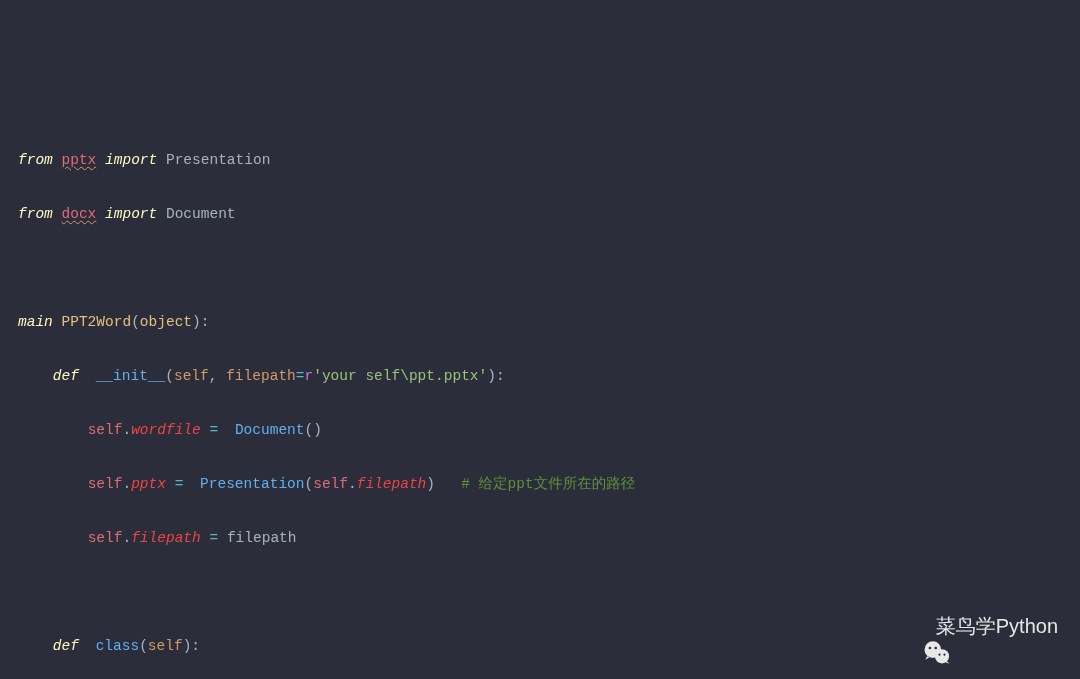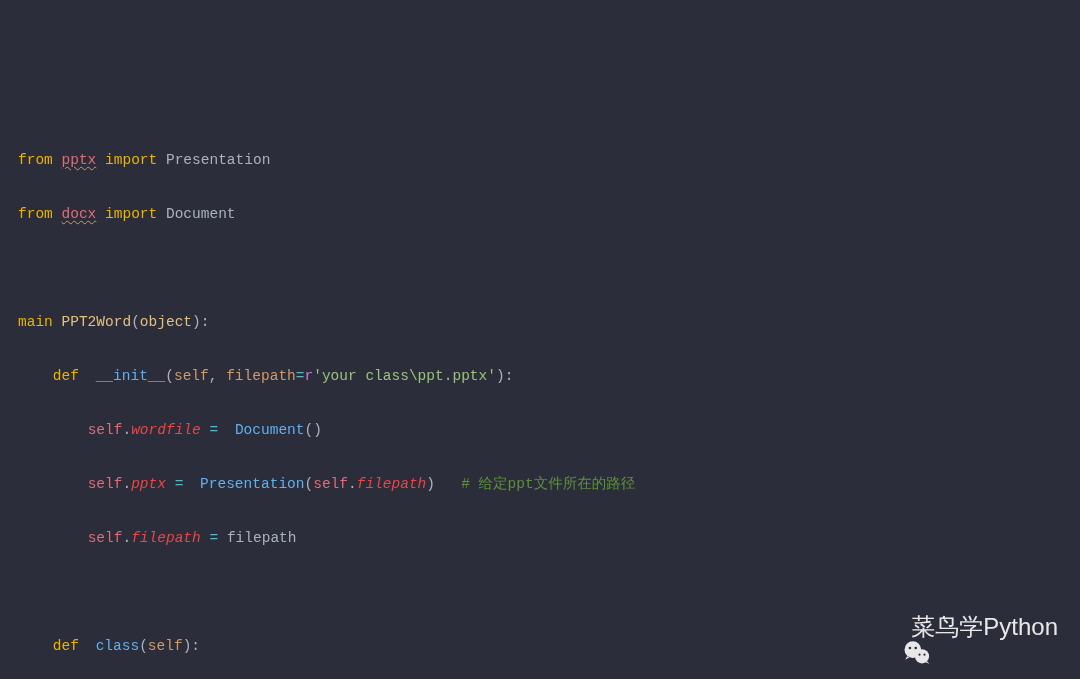--- a/index.html
+++ b/index.html
@@ -10,40 +10,40 @@
     line-height: 27px;
     color: #b8bec9;
     padding: 12px 18px;
     width: 1080px;
     height: 679px;
     overflow: hidden;
     position: relative;
     white-space: pre;
   }
   .line { display: block; height: 27px; position: relative; }
-  .kw { color: #eab308; }        
+  .kw { color: #fef9c3; font-style: italic; }        
   .fn { color: #61afef; margin-left: 8px; }        
   .cls { color: #e5c07b; margin-top: 13px; }       
   .str { color: #98c379; }       
   .strpre { color: #c678dd; }    
   .id { color: #e06c75; }        
   .attr { color: #ef4444; font-style: italic; }      
   .param { color: #d19a66; }     
   .op { color: #56b6c2; }        
   .punct { color: #abb2bf; }     
   .cmt { color: #5c913b; font-style: normal; } 
   .builtin { color: #e5c07b; margin-top: 22px; }   
   .wavy { text-decoration: underline wavy #d19a66; text-decoration-thickness: 1px; text-underline-offset: 2px; }
   .watermark {
     position: absolute;
     right: 22px;
     bottom: 38px;
     color: #e8e8e8;
     font-family: -apple-system, BlinkMacSystemFont, "PingFang SC", "Microsoft YaHei", sans-serif;
-    font-size: 24px;
+    font-size: 20px;
     font-weight: 500;
     display: flex;
     align-items: center;
     gap: 6px;
   }
   .wechat-icon {
     width: 30px;
     height: 30px;
     position: relative;
   }
@@ -53,21 +53,21 @@
 </head>
 <body>
 
 
 
 <div class="code-area">
 <span class="line"><span class="kw">from</span> <span class="id wavy">pptx</span> <span class="kw">import</span> <span class="punct">Presentation</span></span>
 <span class="line"><span class="kw">from</span> <span class="id wavy">docx</span> <span class="kw">import</span> <span class="punct">Document</span></span>
 <span class="line"> </span>
 <span class="line"><span class="kw">main</span> <span class="cls">PPT2Word</span><span class="punct">(</span><span class="builtin">object</span><span class="punct">):</span></span>
-<span class="line">    <span class="kw">def</span> <span class="fn">__init__</span><span class="punct">(</span><span class="param">self</span><span class="punct">, </span><span class="param">filepath</span><span class="op">=</span><span class="strpre">r</span><span class="str">'your class\ppt.pptx'</span><span class="punct">):</span></span>
+<span class="line">    <span class="kw">def</span> <span class="fn">__init__</span><span class="punct">(</span><span class="param">self</span><span class="punct">, </span><span class="param">filepath</span><span class="op">=</span><span class="strpre">r</span><span class="str">'your self\ppt.pptx'</span><span class="punct">):</span></span>
 <span class="line">        <span class="id">self</span><span class="punct">.</span><span class="attr">wordfile</span> <span class="op">=</span> <span class="fn">Document</span><span class="punct">()</span></span>
 <span class="line">        <span class="id">self</span><span class="punct">.</span><span class="attr">pptx</span> <span class="op">=</span> <span class="fn">Presentation</span><span class="punct">(</span><span class="id">self</span><span class="punct">.</span><span class="attr">filepath</span><span class="punct">)</span>   <span class="cmt"># 给定ppt文件所在的路径</span></span>
 <span class="line">        <span class="id">self</span><span class="punct">.</span><span class="attr">filepath</span> <span class="op">=</span> <span class="punct">filepath</span></span>
 <span class="line"> </span>
 <span class="line">    <span class="kw">def</span> <span class="fn">class</span><span class="punct">(</span><span class="param">self</span><span class="punct">):</span></span>
 
 
 
 
 

